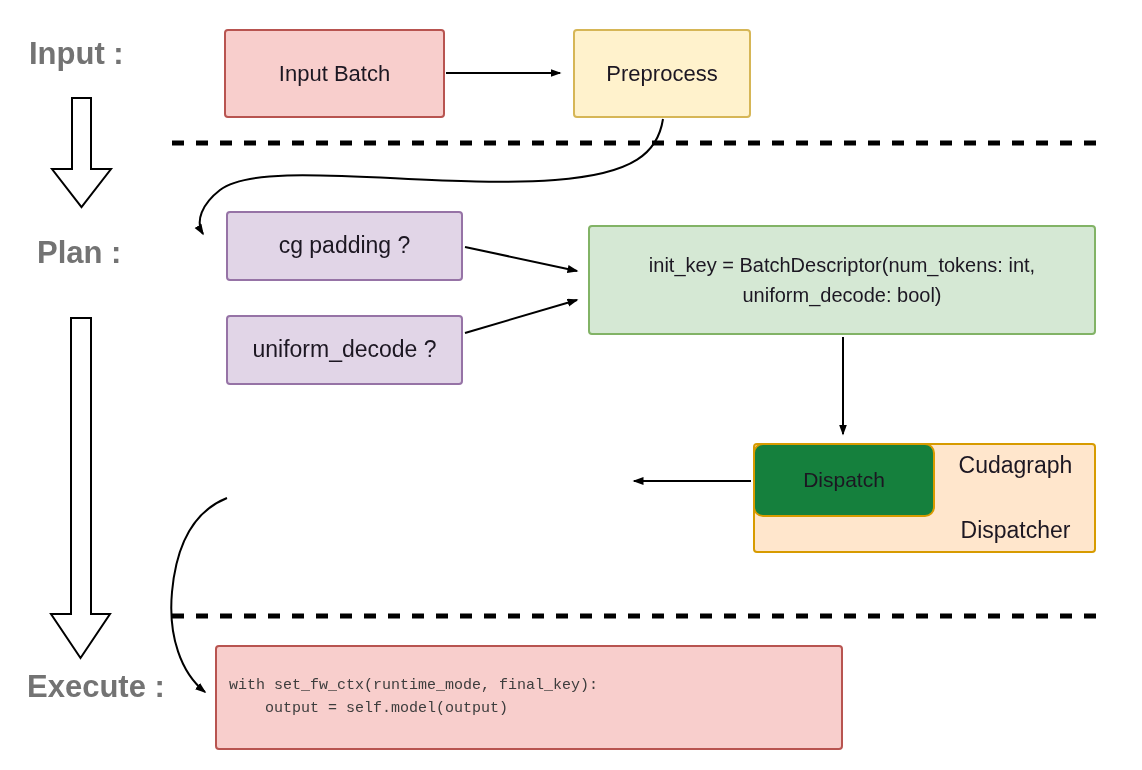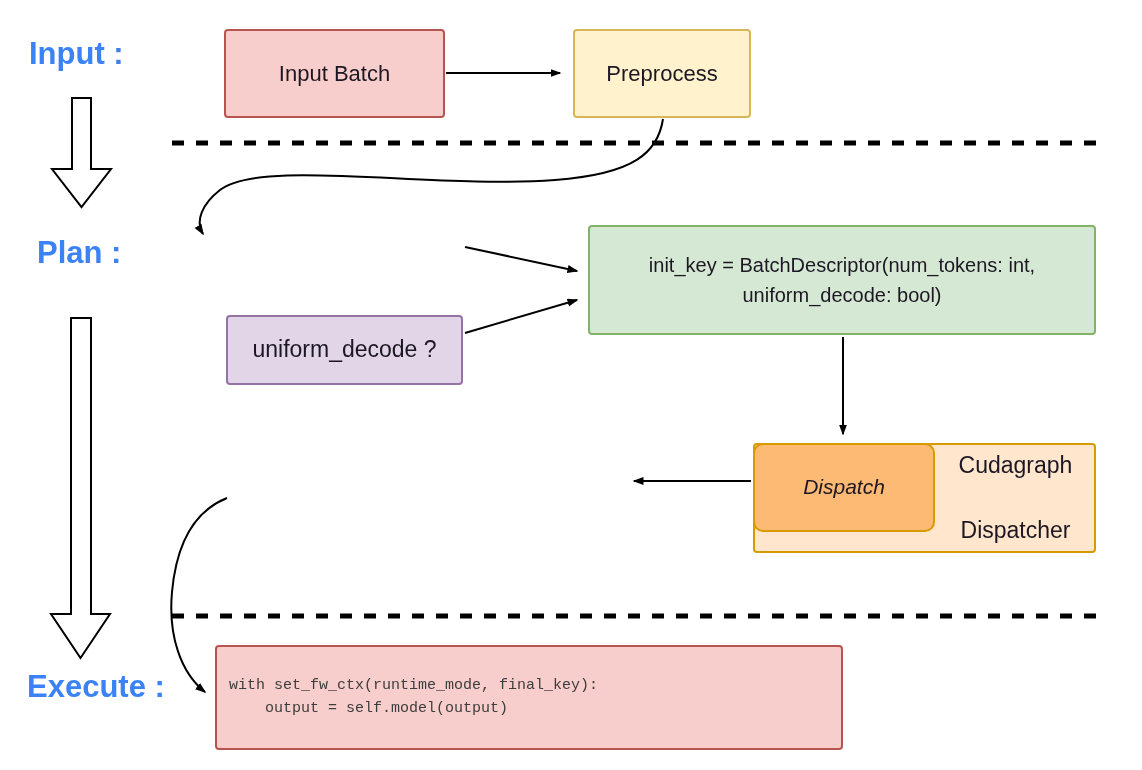--- a/index.html
+++ b/index.html
@@ -10,21 +10,21 @@
     background: #ffffff;
     font-family: "Liberation Sans", sans-serif;
     overflow: hidden;
   }
   #wires { position: absolute; left: 0; top: 0; width: 1142px; height: 770px; }
 
   .stage-label {
     position: absolute;
     font-weight: bold;
     font-size: 31px;
-    color: #3b82f6;
+    color: #737373;
     white-space: nowrap;
   }
   #label-input   { left: 29px;  top: 36px; }
   #label-plan    { left: 37px;  top: 235px; }
   #label-execute { left: 27px;  top: 669px; }
 
   .node {
     position: absolute;
     box-sizing: border-box;
     border: 2px solid;
@@ -56,24 +56,23 @@
   #node-init-key {
     left: 588px; top: 225px; width: 508px; height: 110px;
     background: #d5e8d4; border-color: #82b366; font-size: 20px;
     line-height: 1.5;
   }
   #node-dispatcher-outer {
     left: 753px; top: 443px; width: 343px; height: 110px;
     background: #ffe6cc; border-color: #d79b00;
   }
   #node-dispatch-inner {
-    left: 753px; top: 443px; width: 182px; height: 89px;
-    background: #fdba74; border-color: #d79b00; font-size: 21px;
+    left: 753px; top: 443px; width: 182px; height: 74px;
+    background: #15803d; border-color: #d79b00; font-size: 21px;
     border-radius: 10px;
-    font-style: italic;
   }
   #dispatcher-caption {
     position: absolute;
     left: 935px; top: 443px; width: 161px; height: 110px;
     display: flex; flex-direction: column;
     align-items: center; justify-content: center;
     font-size: 23px; color: #1c1722; line-height: 1.45; gap: 32px;
   }
   #node-runtime {
     left: 227px; top: 443px; width: 397px; height: 110px;
@@ -125,20 +124,23 @@
   <div class="stage-label" id="label-execute">Execute :</div>
 
   <div class="node" id="node-input-batch">
     <span>Input Batch</span>
   </div>
 
   <div class="node" id="node-preprocess">
     <span>Preprocess</span>
   </div>
 
+  <div class="node" id="node-cg-padding">
+    <span>cg padding ?</span>
+  </div>
 
   <div class="node" id="node-uniform-decode">
     <span>uniform_decode ?</span>
   </div>
 
   <div class="node" id="node-init-key">
     <span>init_key = BatchDescriptor(num_tokens: int,</span>
     <span>uniform_decode: bool)</span>
   </div>
 

